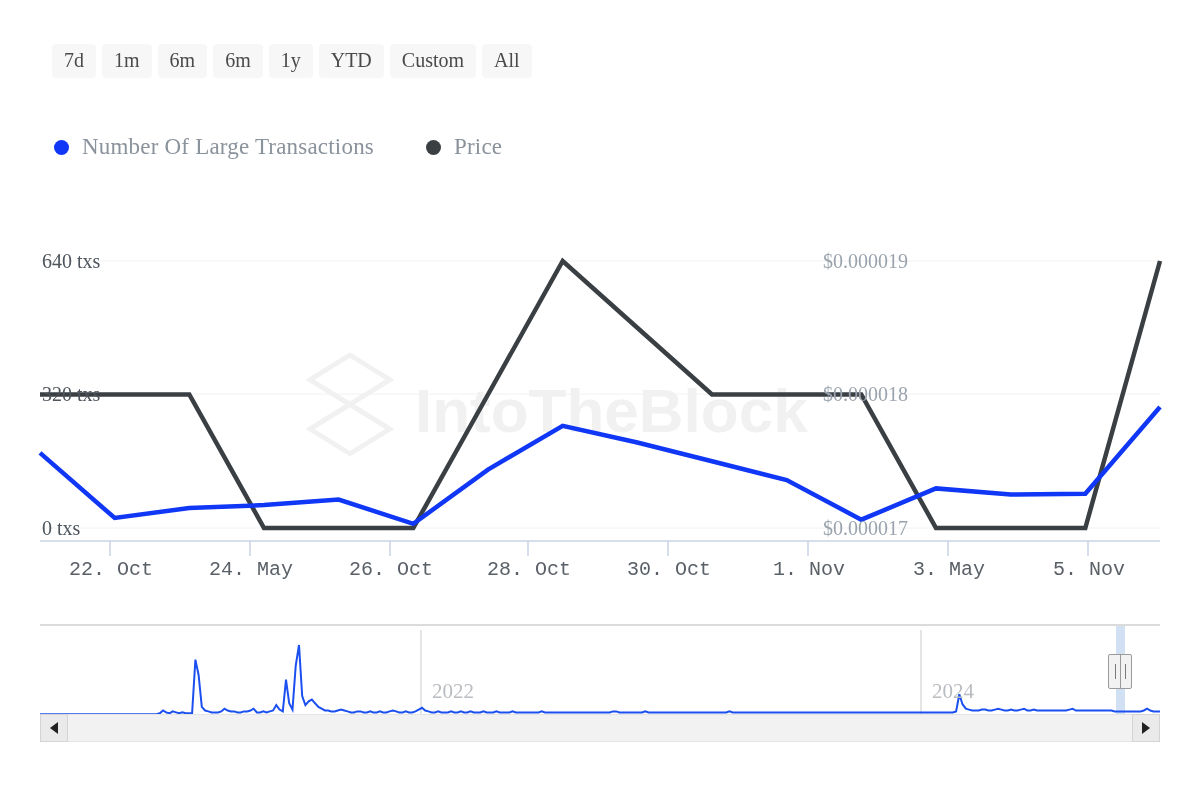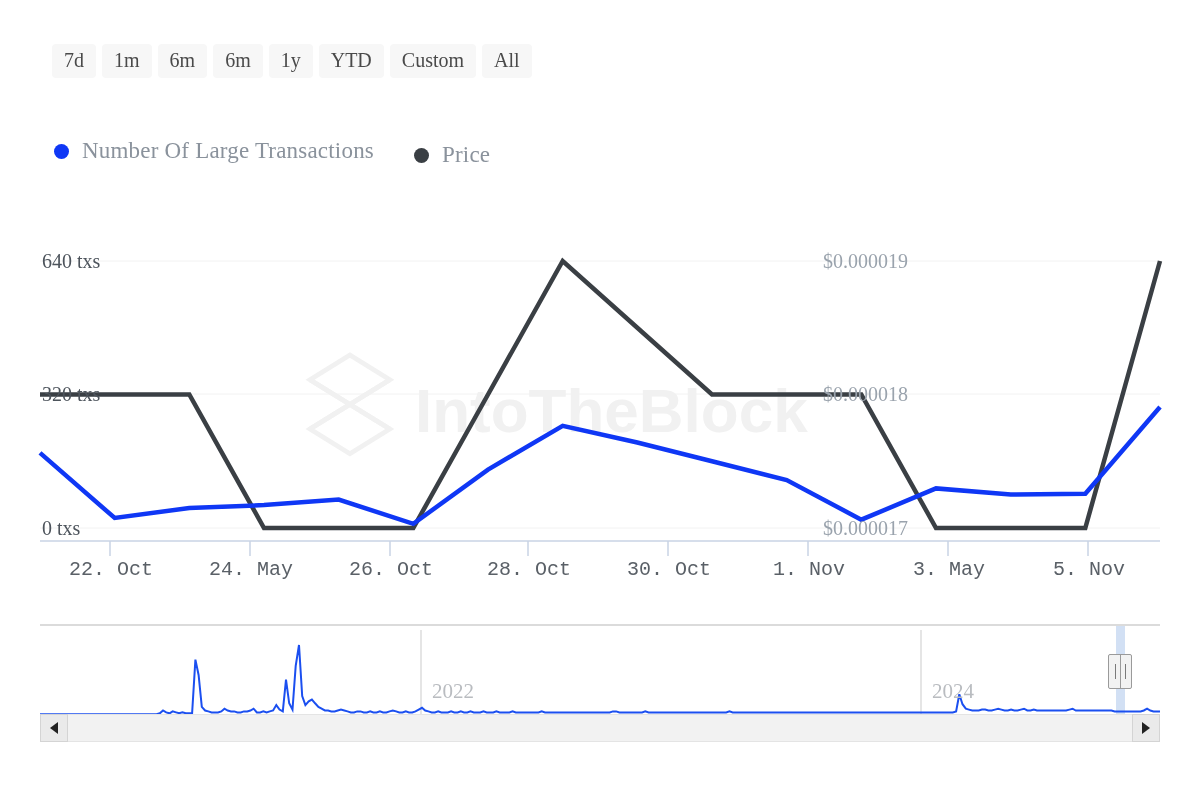--- a/index.html
+++ b/index.html
@@ -25,24 +25,24 @@
     font-family: "Liberation Serif", serif;
     padding: 6px 12px 8px 12px;
     line-height: 1;
     cursor: pointer;
     white-space: nowrap;
   }
 
   
   .legend {
     position: absolute; left: 54px; top: 134px;
-    display: flex; align-items: center; gap: 16px;
+    display: flex; align-items: center; gap: 28px;
   }
   .legend-item { display: flex; align-items: center; gap: 13px; cursor: pointer; }
-  .legend-item + .legend-item { margin-left: 24px; margin-top: 8px; }
+  .legend-item + .legend-item { margin-left: 24px; }
   .legend-dot { width: 15px; height: 15px; border-radius: 50%; display: block; flex: 0 0 auto; }
   .legend-label {
     font-size: 23px;
     font-family: "Liberation Serif", serif;
     color: #8a929c;
     letter-spacing: 0.2px;
     white-space: nowrap;
   }
   svg.plot { position: absolute; left: 0; top: 0; }
 

